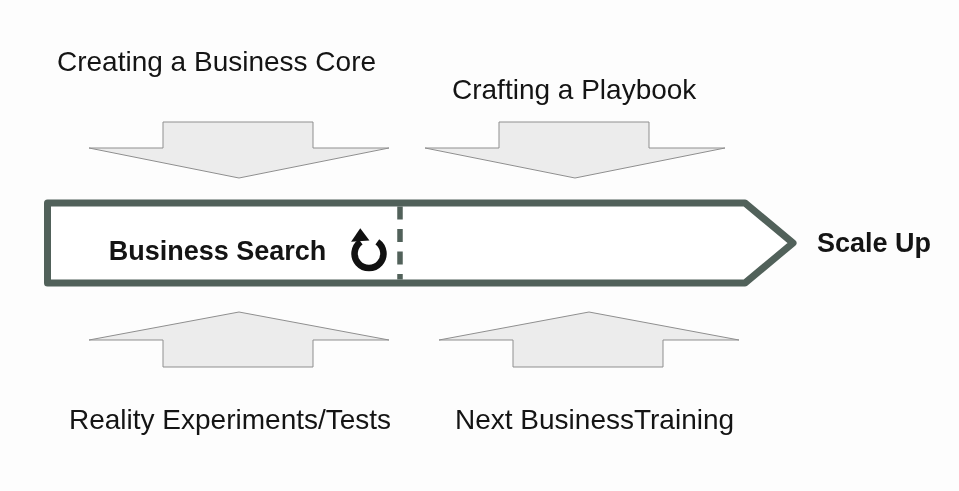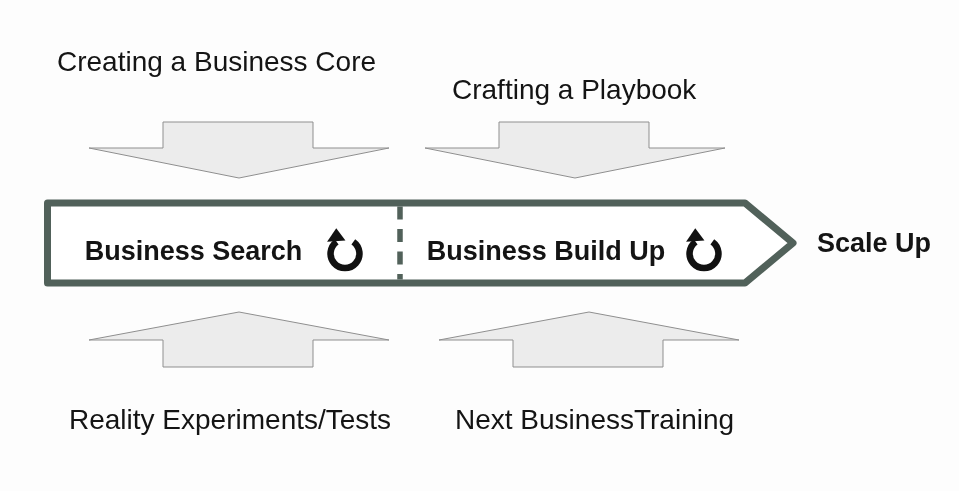--- a/index.html
+++ b/index.html
@@ -49,21 +49,21 @@
     stroke-linejoin:round;
   }
   .band-divider{
     stroke:var(--band-border);
     stroke-width:5.5;
     stroke-dasharray:13 9.5;
   }
   .band-segment{
     position:absolute;
     top:207px;height:88px;
-    display:flex;align-items:center;justify-content:center;
+    display:flex;align-items:center;justify-content:center;margin-left:24px;
   }
   .segment-1{left:51px;width:349px;gap:22px;}
   .segment-2{left:402px;width:348px;gap:18px;}
   .band-text{
     font-weight:bold;
     font-size:27px;
     white-space:nowrap;
     color:var(--text);
   }
   .cycle-icon{flex:0 0 auto;display:block;}
@@ -95,27 +95,20 @@
   </svg>
 
   <div class="band-segment segment-1">
     <span class="band-text">Business Search</span>
     <svg class="cycle-icon" width="42" height="50" viewBox="0 0 48 54">
       <path d="M 33.5 16.5 A 16.5 16.5 0 1 1 14.5 16.5"></path>
       <polygon points="14,1 3.5,16.5 24.5,15"></polygon>
     </svg>
   </div>
 
-  <div class="band-segment segment-2">
-    <span class="band-text">Business Build Up</span>
-    <svg class="cycle-icon" width="42" height="50" viewBox="0 0 48 54">
-      <path d="M 33.5 16.5 A 16.5 16.5 0 1 1 14.5 16.5"></path>
-      <polygon points="14,1 3.5,16.5 24.5,15"></polygon>
-    </svg>
-  </div>
 
   <div class="scale-up-box">
     <span class="band-text">Scale Up</span>
   </div>
 
   <svg class="flow-arrow up-arrow-1" width="302" height="57" viewBox="0 0 302 57">
     <polygon points="151,1 301,29 225,29 225,56 75,56 75,29 1,29"></polygon>
   </svg>
   <svg class="flow-arrow up-arrow-2" width="302" height="57" viewBox="0 0 302 57">
     <polygon points="151,1 301,29 225,29 225,56 75,56 75,29 1,29"></polygon>

